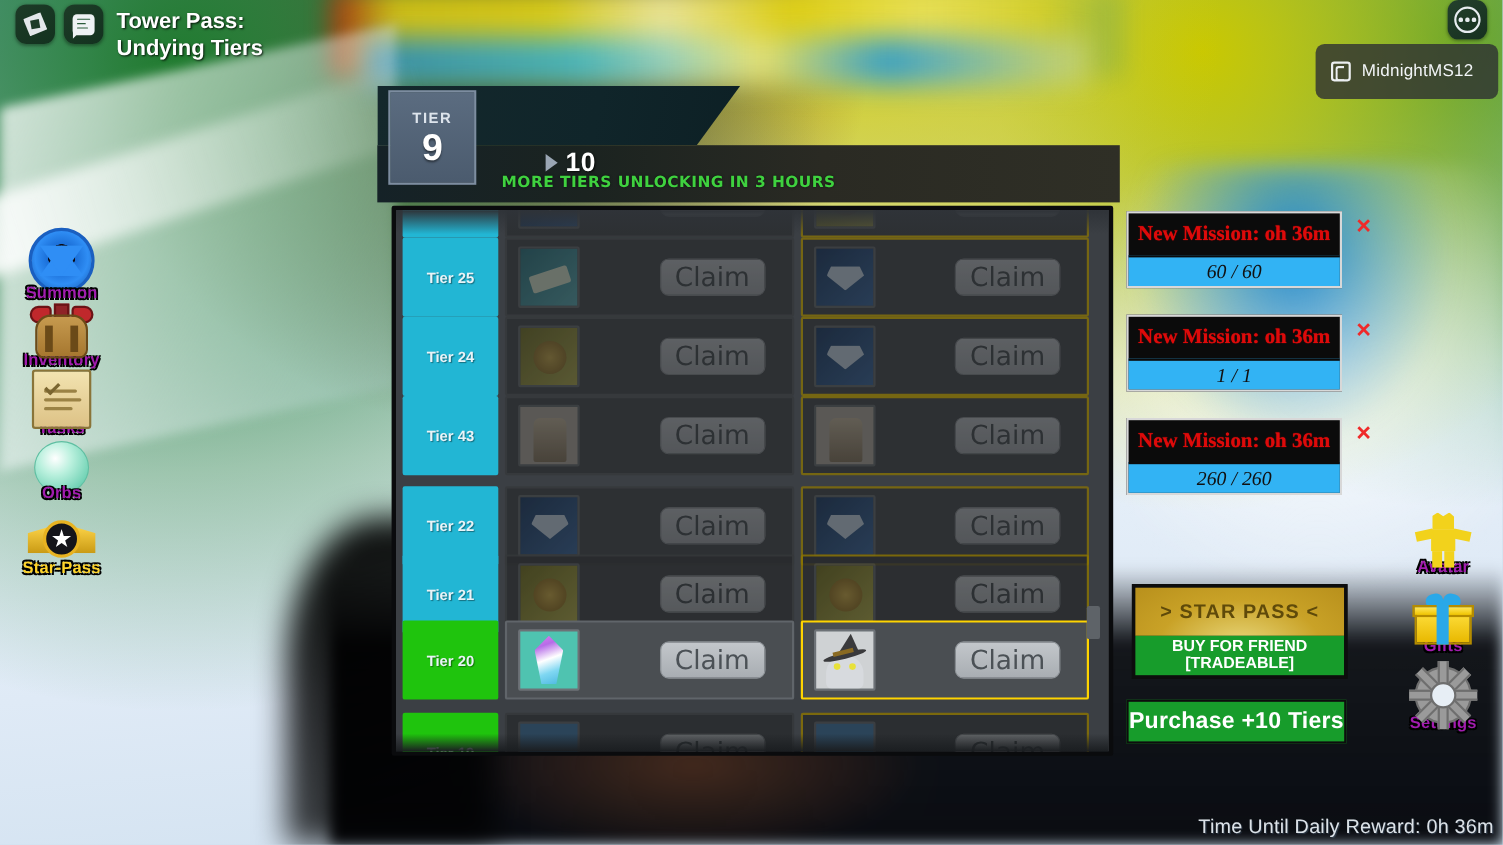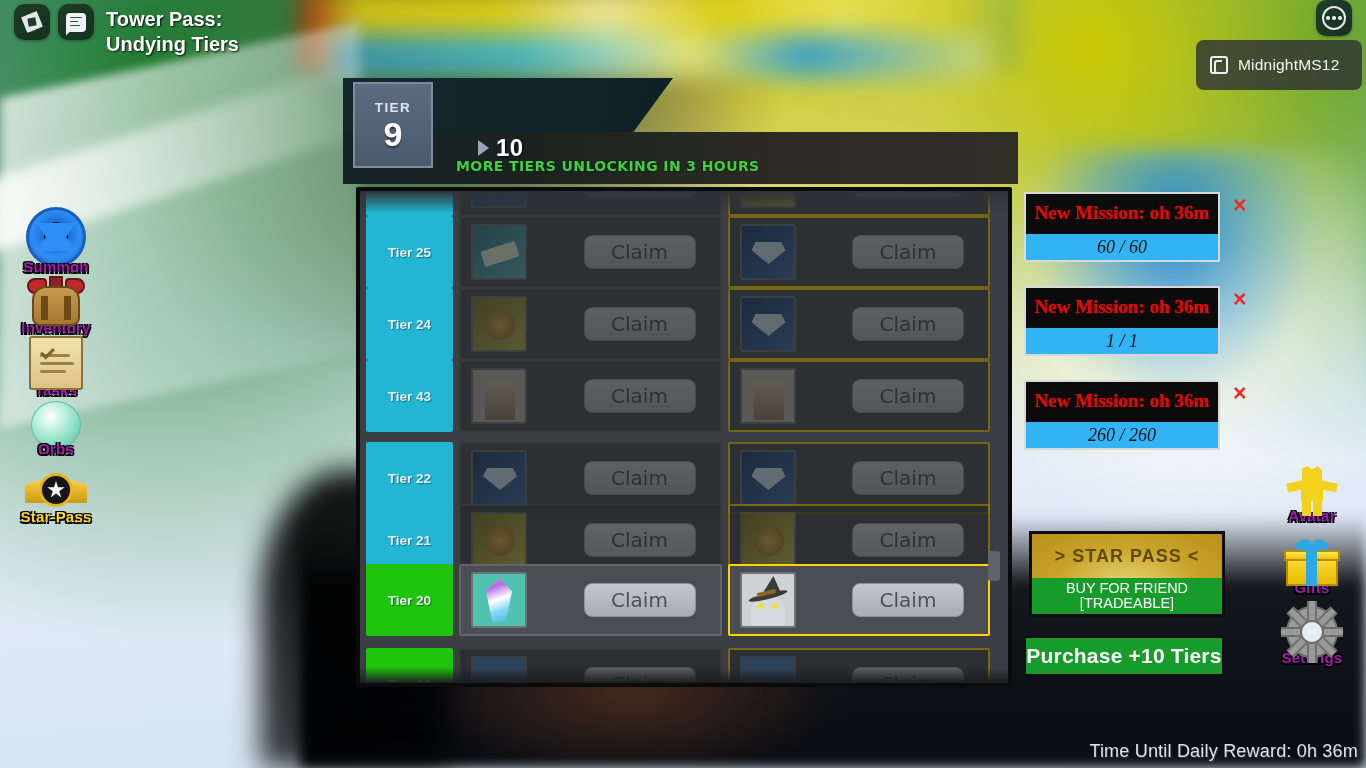--- a/index.html
+++ b/index.html
@@ -132,21 +132,21 @@
     border:2px solid #7d8da0;
     display:flex; flex-direction:column; align-items:center; justify-content:center;
   }
   #tier-box .lbl { color:#dde4ec; font-size:13.5px; font-weight:bold; letter-spacing:1.4px; }
   #tier-box .num { color:#ffffff; font-size:34px; font-weight:bold; line-height:1; margin-top:2px;
     text-shadow:0 2px 2px rgba(0,0,0,.45); }
   #tp-title {
     position:absolute; left:106px; top:7px; color:#fff; font-size:20px; font-weight:bold;
     line-height:1.25; text-shadow:1px 1px 2px rgba(0,0,0,.85);
   }
-  #tp-progress { position:absolute; left:455px; top:134px; display:flex; align-items:center; gap:0; }
+  #tp-progress { position:absolute; left:473px; top:134px; display:flex; align-items:center; gap:0; }
   .seg { width:18px; height:19px; margin-right:1.5px; }
   .seg.on  { background:linear-gradient(180deg,#a6b2c0,#8b98a8); }
   .seg.off { background:#0d1030; }
   .tri { width:0; height:0; border-left:11px solid #9aa6b4; border-top:8px solid transparent;
     border-bottom:8px solid transparent; margin-left:8px; }
   #tp-next { color:#fff; font-size:24px; font-weight:bold; margin-left:7px; letter-spacing:.5px;
     text-shadow:1px 1px 2px rgba(0,0,0,.8); }
   #tp-sub {
     position:absolute; left:456px; top:158px; color:#3fd13f; font-size:14px; font-weight:bold;
     letter-spacing:.4px; font-family:"DejaVu Sans", sans-serif;
@@ -170,25 +170,25 @@
   .tier-cell.locked { background:#22b6d4; }
   .tier-cell.unlocked { background:#1fc40d; }
   .reward-cell {
     flex:1; background:#4a4e52; border:2px solid #60656a; border-radius:2px;
     display:flex; align-items:center; padding:0 10px; gap:14px;
   }
   .reward-cell.premium { border-color:#ffd400; }
   .icon-box { width:56px; height:56px; border-radius:2px; flex:none; position:relative; overflow:hidden;
     border:2px solid #6d7277; }
   .claim-btn {
-    width:112px; height:34px; margin-left:auto; margin-right:14px;
+    width:96px; height:34px; margin-left:auto; margin-right:14px;
     border-radius:8px; border:1px solid #8d9297;
     background:linear-gradient(180deg,#c3c7cb,#a8adb2);
     display:flex; align-items:center; justify-content:center;
-    color:#4b5156; font-size:20px; font-family:"DejaVu Sans", sans-serif;
+    color:#4b5156; font-size:24px; font-family:"DejaVu Sans", sans-serif;
   }
   .blurred { filter:blur(3.4px); opacity:.72; }
   .blurred-lite { filter:blur(2.6px); opacity:.8; }
   .dim { filter:brightness(.55); }
 
   
   .art-ticket { background:linear-gradient(135deg,#2f7d88,#5fb5bd); }
   .art-ticket::after { content:""; position:absolute; left:9px; top:20px; width:36px; height:16px;
     background:#dff0d8; transform:rotate(-18deg); border-radius:2px; }
   .art-gold { background:linear-gradient(135deg,#7c7a2a,#b9b452); }
@@ -340,21 +340,21 @@
     border:3px solid #0d0d0d; background:#0d0d0d; overflow:hidden;
   }
   #starpass-btn .top {
     height:44px; background:radial-gradient(ellipse at 50% 120%, #e8d77a 0%, #c9a227 55%, #b8901c 100%);
     display:flex; align-items:center; justify-content:center;
     color:#5f4a0a; font-size:18px; font-weight:bold; letter-spacing:1px;
   }
   #starpass-btn .bot {
     height:36px; background:#179c2b; display:flex; flex-direction:column;
     align-items:center; justify-content:center; line-height:1.05;
-    color:#fff; font-size:14.5px; font-weight:normal;text-align:center;
+    color:#fff; font-size:14.5px; font-weight:bold;text-align:center;
   }
   #purchase-btn {
     position:absolute; left:1024px; top:636px; width:200px; height:40px;
     background:#179c2b; border:2px solid #0d0d0d;
     display:flex; align-items:center; justify-content:center;
     color:#fff; font-size:21px; font-weight:bold; letter-spacing:.2px;
   }
 
   #daily-timer {
     position:absolute; right:8px; bottom:6px;

